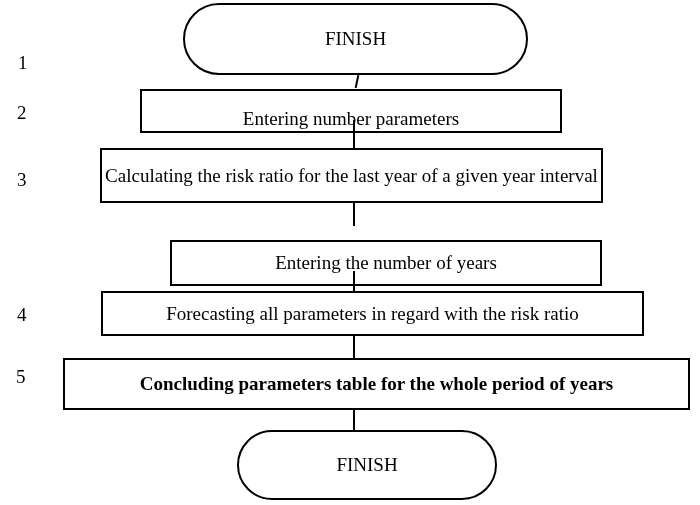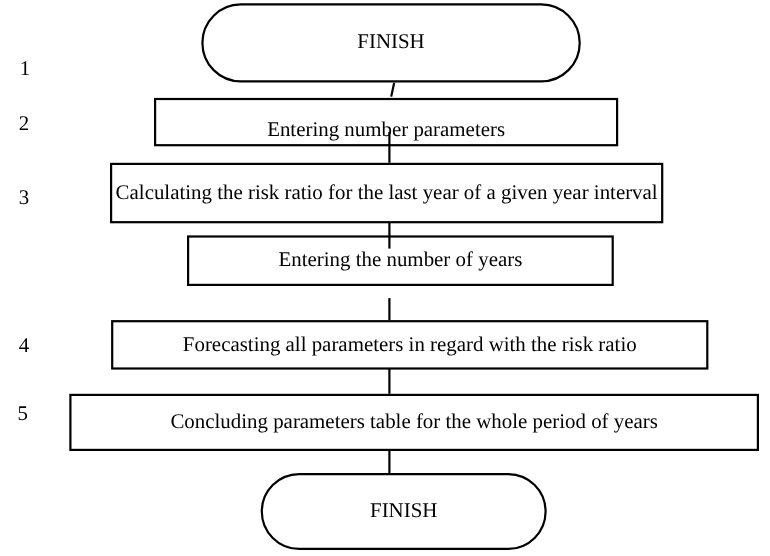--- a/index.html
+++ b/index.html
@@ -22,23 +22,23 @@
     justify-content: center;
     font-size: 19px;
     white-space: nowrap;
     z-index: 1;
     text-align: center;
   }
   .terminator { border-radius: 36px; }
   #node-start  { left: 183px; top: 3px;   width: 345px; height: 72px; }
   #node-step2  { left: 140px; top: 89px;  width: 422px; height: 44px; align-items: flex-end; padding-bottom: 1px; }
   #node-step3  { left: 100px; top: 148px; width: 503px; height: 55px; }
-  #node-step3b { left: 170px; top: 214px; width: 388px; height: 46px; }
+  #node-step3b { left: 170px; top: 240px; width: 432px; height: 46px; }
   #node-step4  { left: 101px; top: 291px; width: 543px; height: 45px; align-items: center; }
-  #node-step5  { left: 63px;  top: 358px; width: 627px; height: 52px; }
+  #node-step5  { left: 63px;  top: 358px; width: 627px; height: 52px; font-weight: bold; }
   #node-finish { left: 237px; top: 430px; width: 260px; height: 70px; border-radius: 35px; }
   .connector {
     position: absolute;
     width: 2px;
     background: #000000;
     z-index: 2;
   }
   #conn-1 { left: 356px; top: 75px;  height: 13px; transform: rotate(12deg); }
   #conn-2 { left: 353px; top: 120px; height: 28px; }
   #conn-3 { left: 353px; top: 202px; height: 24px; }

